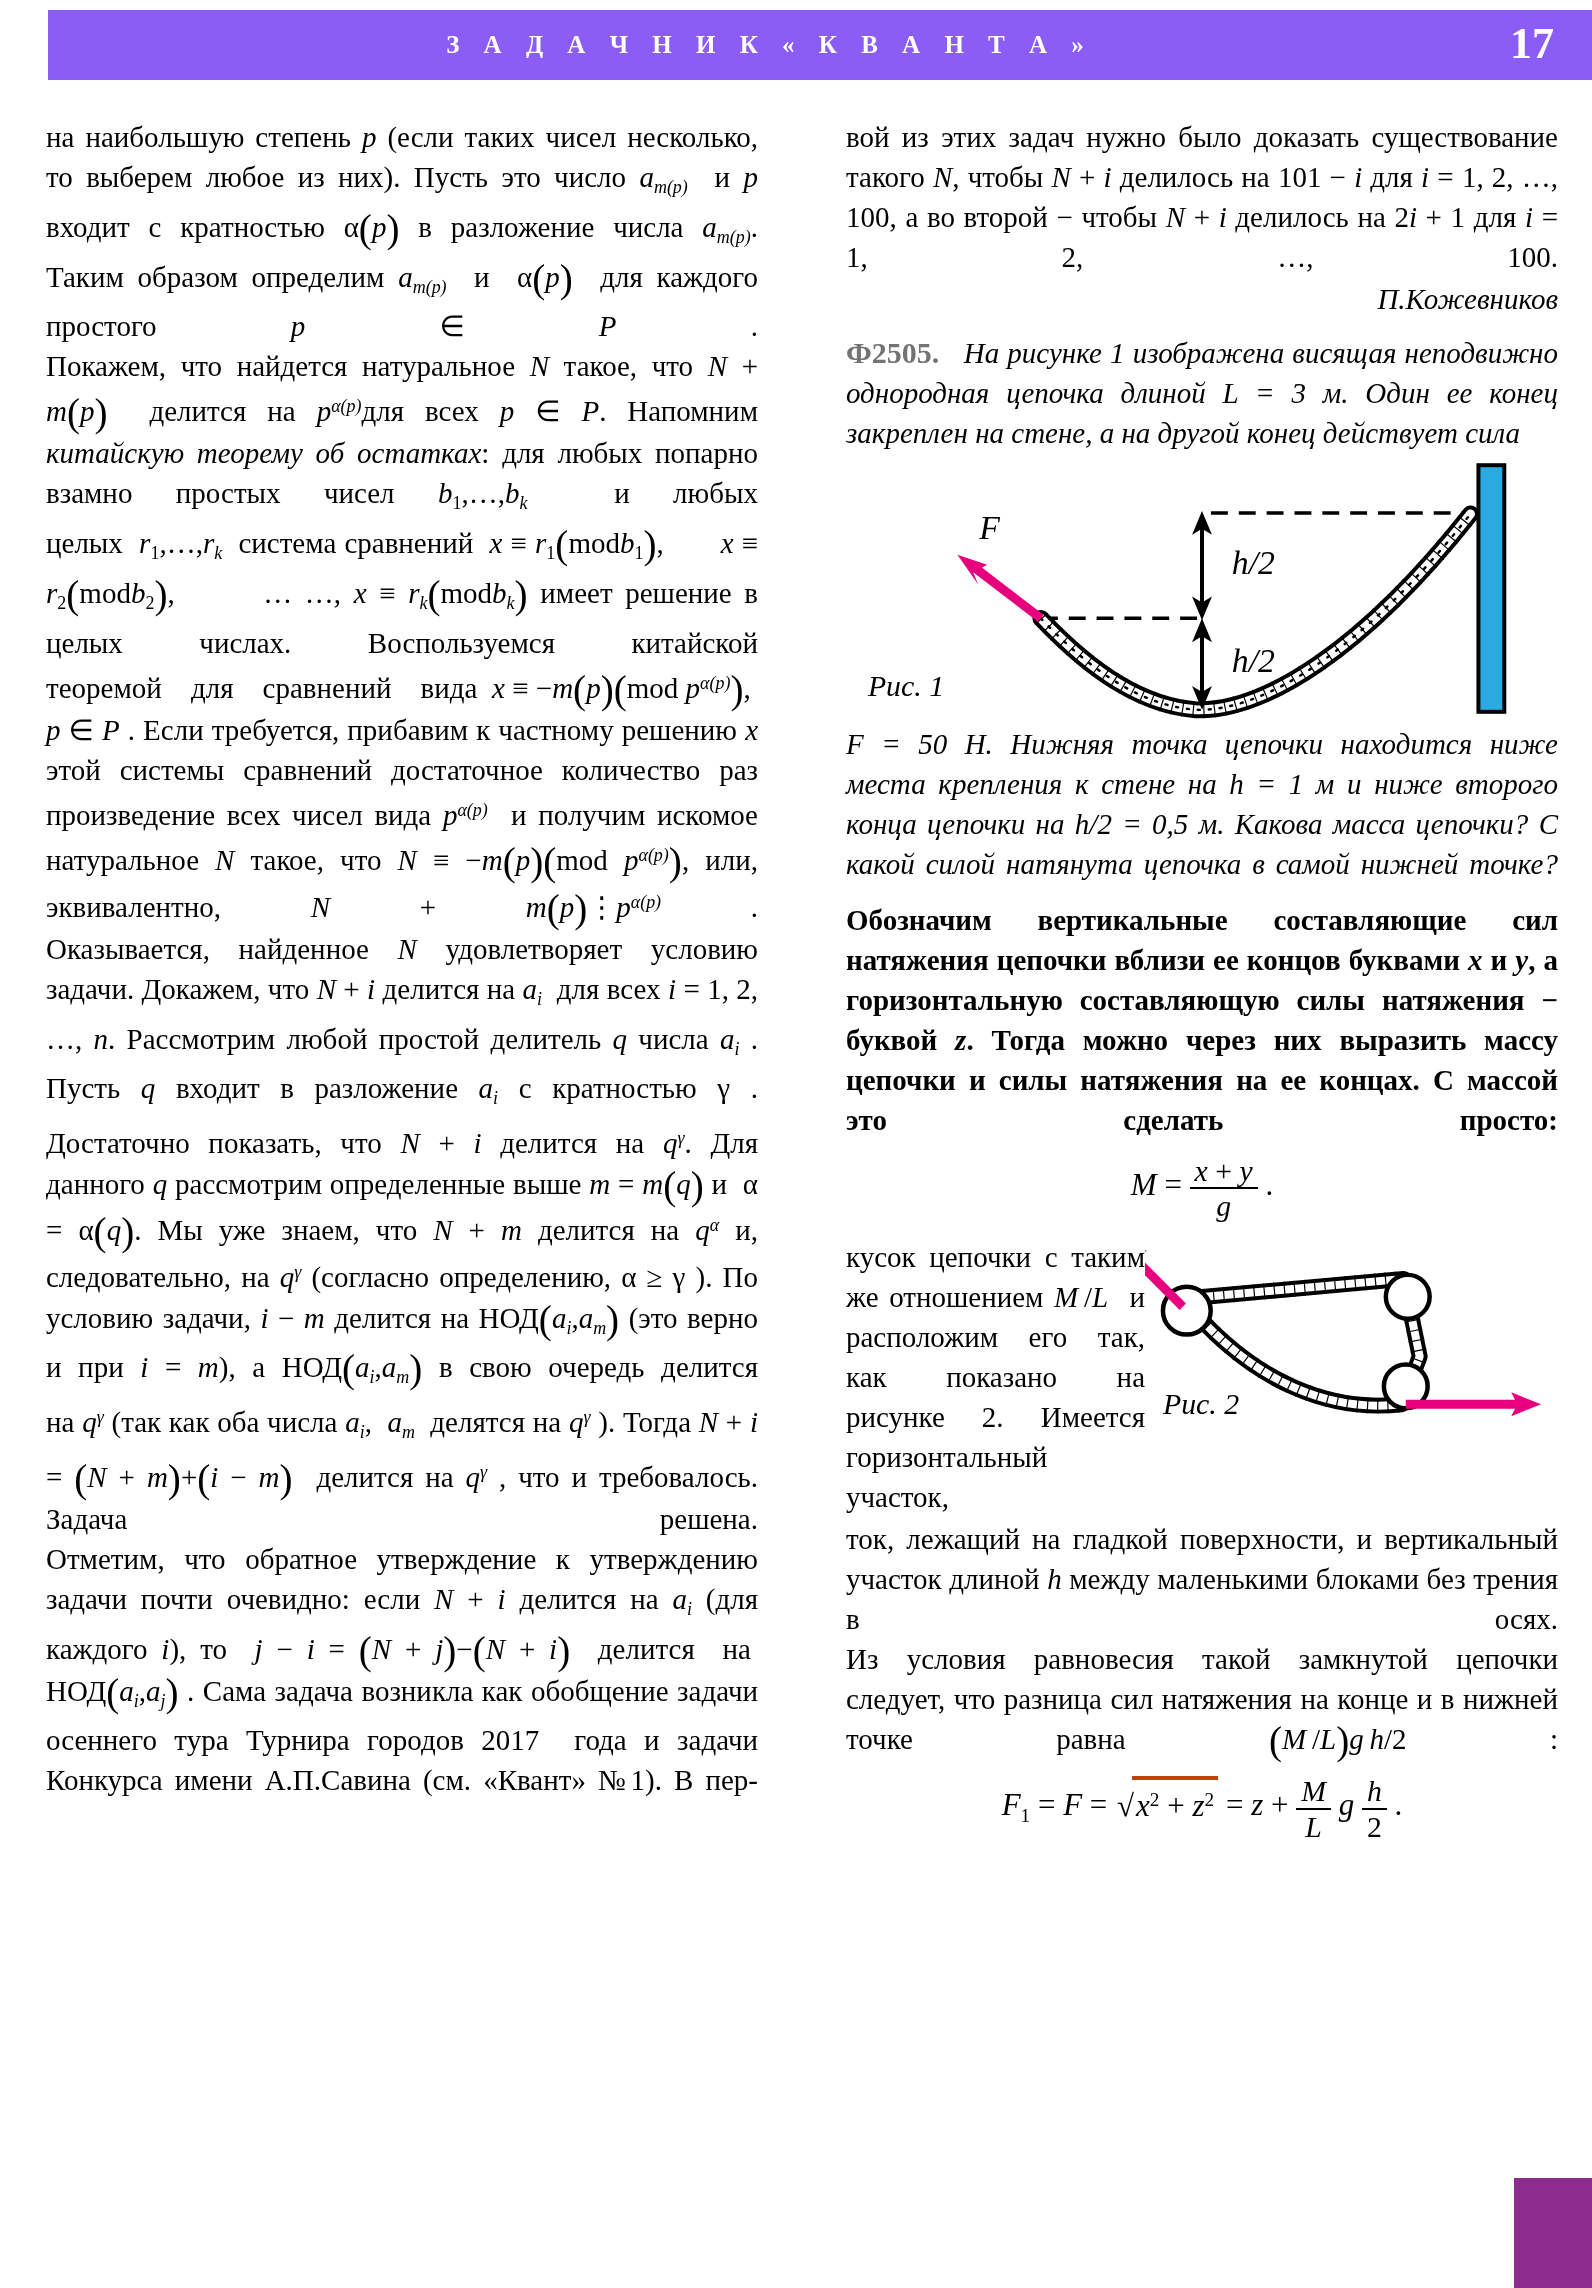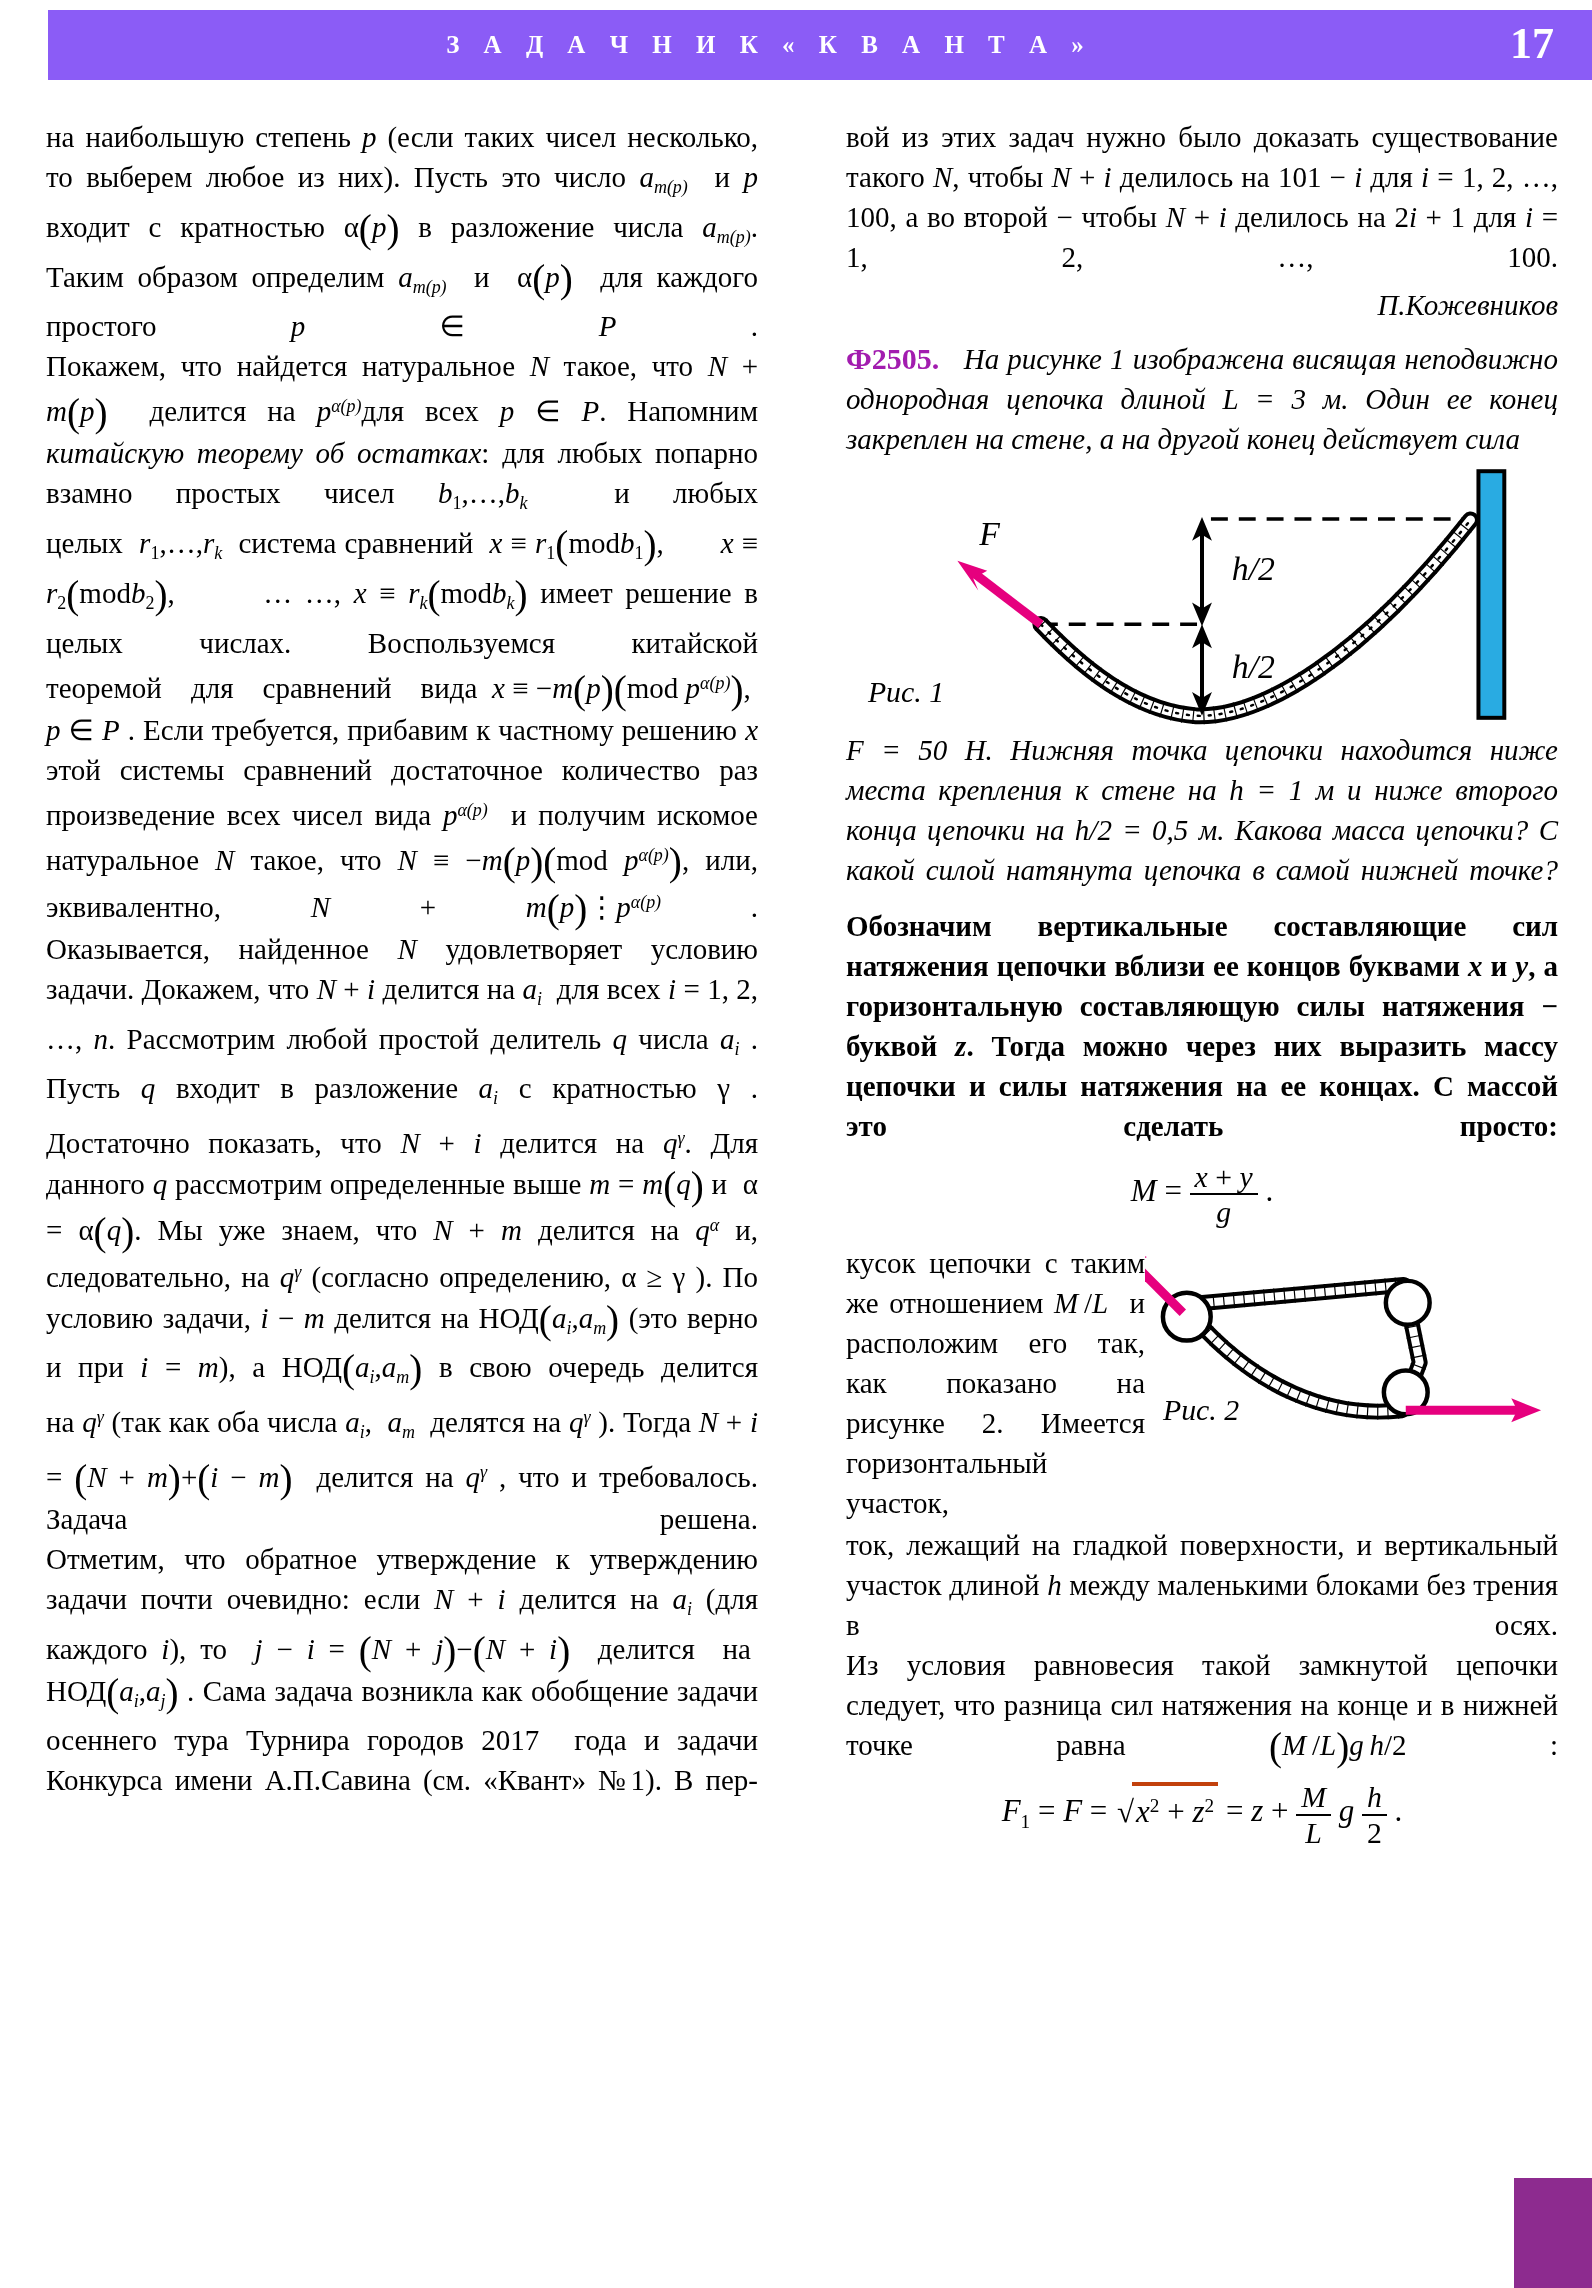--- a/index.html
+++ b/index.html
@@ -41,21 +41,21 @@
   .frac .num{display:block;padding:0 5px;}
   .frac .den{display:block;border-top:2px solid #000;padding:0 5px;}
 
   .sqrt{display:inline-block;position:relative;padding-left:2px;}
   .sqrt .rad{display:inline-block;}
   .sqrt .bar{display:inline-block;border-top:4px solid #c2410c;padding:0 4px;margin-left:-2px;}
 
   .eq{margin:14px 0 14px 0;text-align:center;font-size:31px;}
 
   
-  .prob-id{color:#a21caf;font-weight:700;font-style:normal;font-size:30px;}
+  .prob-id{color:#737373;font-weight:700;font-style:normal;font-size:30px;}
   .prob-body{font-style:italic;}
 
   .author{font-style:italic;font-size:29px;}
 
   
   .fig{position:relative;}
 
   
   #fig1-wrap{position:relative;width:712px;height:259px;margin:8px 0 4px 0;}
   
@@ -93,21 +93,21 @@
   </div>
 
 </div>
 
 <div class="col col-right">
 
   <div class="p just">
     вой из этих задач нужно было доказать существование такого <i class="m">N</i>, чтобы <i class="m">N</i> + <i class="m">i</i> делилось на 101 − <i class="m">i</i> для <i class="m">i</i> = 1, 2, …, 100, а во второй − чтобы <i class="m">N</i> + <i class="m">i</i> делилось на 2<i class="m">i</i> + 1 для <i class="m">i</i> = 1, 2, …, 100.
   </div>
 
-  <div class="p right author" style="margin-top:8px;">П.Кожевников</div>
+  <div class="p right author" style="margin-top:2px;">П.Кожевников</div>
 
   <div class="p nojust" style="margin-top:14px;">
     <span class="prob-id">Ф2505.</span>
     <span class="prob-body">&nbsp; На рисунке 1 изображена висящая неподвижно однородная цепочка длиной <i class="m">L</i> = 3 м. Один ее конец закреплен на стене, а на другой конец действует сила</span>
   </div>
 
   <div id="fig1-wrap" class="fig">
     <svg width="712" height="259" viewBox="0 0 716 260" style="font-size:29.5px">
 
       <rect x="636" y="4" width="26" height="248" fill="#29ABE2" stroke="#000" stroke-width="4"></rect>

